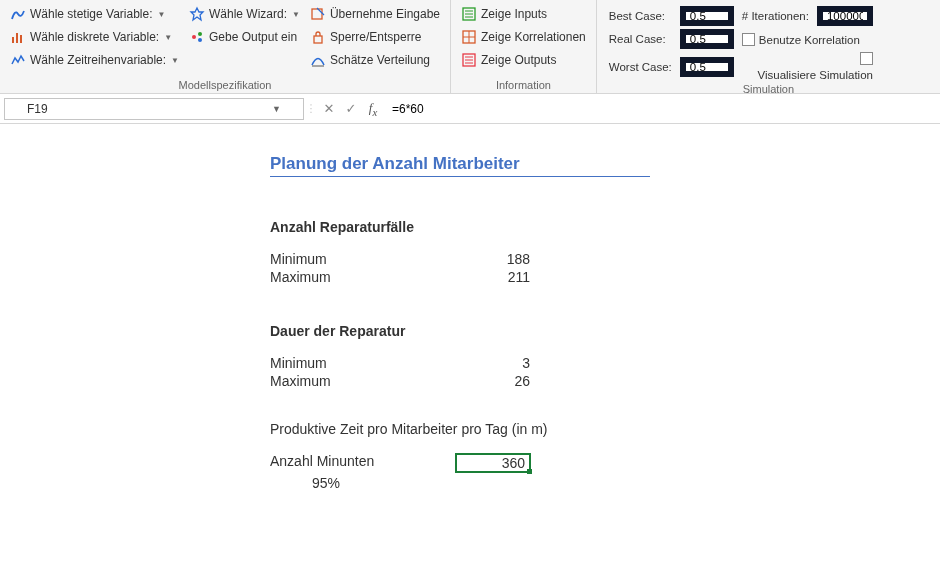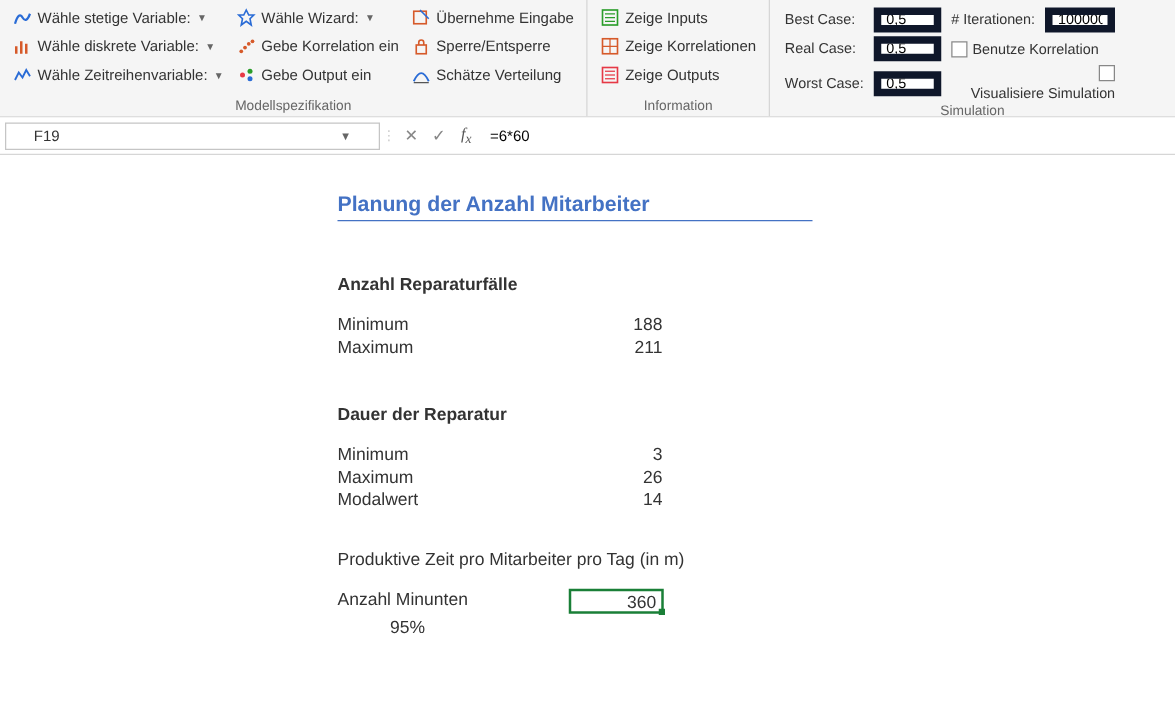--- a/index.html
+++ b/index.html
@@ -221,31 +221,20 @@
               <svg width="16" height="16">
                 <polygon points="8,2 10,6 14,6 11,9 12,14 8,11 4,14 5,9 2,6 6,6" fill="none" stroke="#2a6cd6" stroke-width="1.3"></polygon>
               </svg>
             </span>
           <span>Wähle Wizard:</span>
           <span class="dropdown-arrow">▼</span>
         </div>
         <div class="ribbon-btn">
           <span class="icon">
               <svg width="16" height="16">
-                <circle cx="4" cy="12" r="1.5" fill="#d65a2a"></circle>
-                <circle cx="7" cy="9" r="1.5" fill="#d65a2a"></circle>
-                <circle cx="10" cy="6" r="1.5" fill="#d65a2a"></circle>
-                <circle cx="13" cy="4" r="1.5" fill="#d65a2a"></circle>
-              </svg>
-            </span>
-          <span>Gebe Korrelation ein</span>
-        </div>
-        <div class="ribbon-btn">
-          <span class="icon">
-              <svg width="16" height="16">
                 <circle cx="5" cy="8" r="2" fill="#e63946"></circle>
                 <circle cx="11" cy="5" r="2" fill="#2a9d2a"></circle>
                 <circle cx="11" cy="11" r="2" fill="#2a6cd6"></circle>
               </svg>
             </span>
           <span>Gebe Output ein</span>
         </div>
       </div>
       <div class="ribbon-col">
         <div class="ribbon-btn">
@@ -377,24 +366,20 @@
   <div class="gap"></div>
   <div class="section-head">Dauer der Reparatur</div>
   <div class="row">
     <div class="lbl">Minimum</div>
     <div class="val">3</div>
   </div>
   <div class="row">
     <div class="lbl">Maximum</div>
     <div class="val">26</div>
   </div>
-  <div class="row">
-    <div class="lbl">Modalwert</div>
-    <div class="val">14</div>
-  </div>
 
   <div class="big-gap"></div>
   <div style="margin-bottom:16px;">Produktive Zeit pro Mitarbeiter pro Tag (in m)</div>
   <div class="row">
     <div class="lbl">Anzahl Minunten</div>
     <div class="val"><span class="active-cell">360</span></div>
   </div>
   <div class="row">
     <div class="val">95%</div>
   </div>

